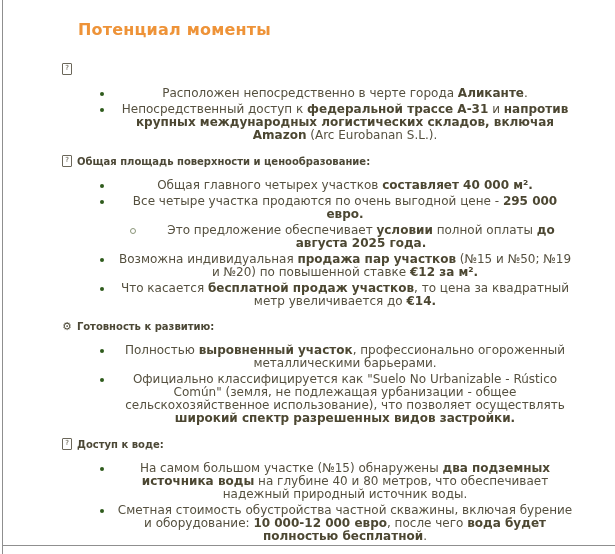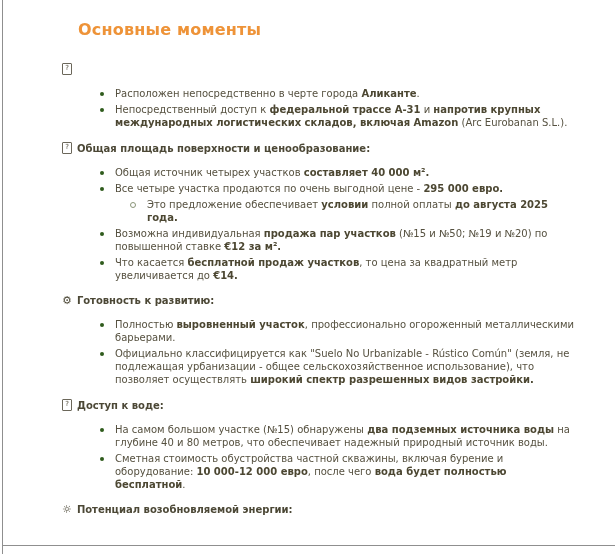--- a/index.html
+++ b/index.html
@@ -18,35 +18,35 @@
   }
   .sec{margin-bottom:13px;}
   .sec-head{display:flex;align-items:center;gap:5px;font-size:10px;font-weight:bold;color:#4C4836;margin-bottom:12px;}
   .sec-icon{flex:0 0 auto;display:inline-block;color:#4C4836;}
   .sec-icon.tofu{
     font-size:7px;font-weight:normal;line-height:9px;width:8px;height:10px;
     border:1px solid #6b675a;text-align:center;border-radius:1px;
   }
   .sec-icon.glyph{font-size:11px;line-height:11px;font-weight:normal;}
   ul.blist{list-style:none;margin:0;padding:0 0 0 38px;}
-  ul.blist li{display:flex;font-size:10px;line-height:13px;margin-bottom:3px;}
+  ul.blist li{display:flex;font-size:12px;line-height:13px;margin-bottom:3px;text-align:center;}
   ul.blist li .mk{flex:0 0 auto;width:4px;height:4px;border-radius:50%;background:#2F5B1C;margin:5px 11px 0 0;}
   ul.blist li.l2{margin-left:30px;}
   ul.blist li.l2 .mk{background:transparent;border:1px solid #8a9579;width:4px;height:4px;margin-top:4px;}
   ul.blist li .tx{flex:1 1 auto;}
   ul.blist b{font-weight:bold;color:#4C4732;}
 </style>
 </head>
 <body>
 
 <div class="page-edge-left"></div>
 <div class="page-edge-bottom"></div>
 
 <div class="content">
-  <h1 class="doc-title">Основные моменты</h1>
+  <h1 class="doc-title">Потенциал моменты</h1>
   <div id="sections">
       <section class="sec">
         <div class="sec-head">
           <span class="sec-icon tofu">?</span>
         </div>
         <ul class="blist">
           <li class="l1">
             <span class="mk"></span>
             <span class="tx"><span>Расположен непосредственно в черте города </span><b>Аликанте</b><span>.</span></span>
           </li>
@@ -57,21 +57,21 @@
         </ul>
       </section>
       <section class="sec">
         <div class="sec-head">
           <span class="sec-icon tofu">?</span>
           <span>Общая площадь поверхности и ценообразование:</span>
         </div>
         <ul class="blist">
           <li class="l1">
             <span class="mk"></span>
-            <span class="tx"><span>Общая источник четырех участков </span><b>составляет 40 000 м².</b></span>
+            <span class="tx"><span>Общая главного четырех участков </span><b>составляет 40 000 м².</b></span>
           </li>
           <li class="l1">
             <span class="mk"></span>
             <span class="tx"><span>Все четыре участка продаются по очень выгодной цене - </span><b>295 000 евро.</b></span>
           </li>
           <li class="l2">
             <span class="mk"></span>
             <span class="tx"><span>Это предложение обеспечивает </span><b>условии</b><span> полной оплаты </span><b>до августа 2025 года.</b></span>
           </li>
           <li class="l1">

